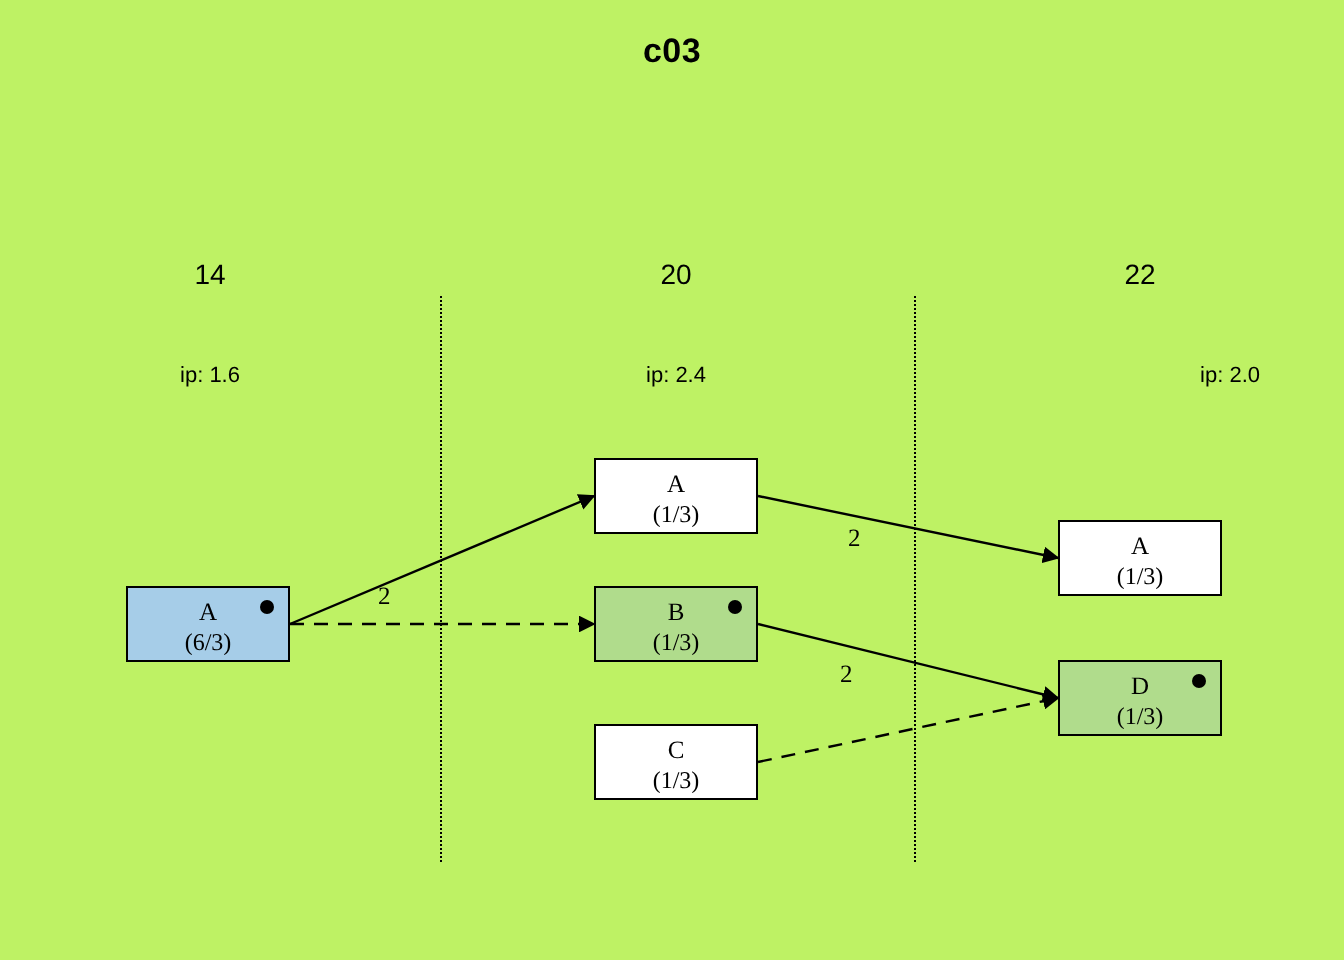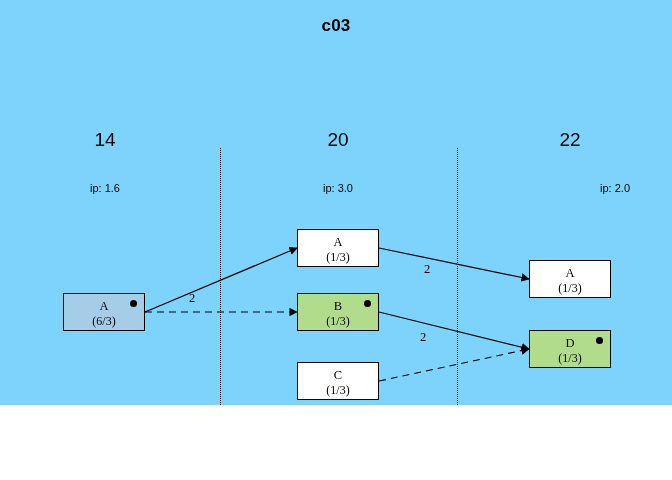--- a/index.html
+++ b/index.html
@@ -3,22 +3,22 @@
 <meta charset="utf-8">
 <style>
   html, body {
     margin: 0;
     padding: 0;
     background: #ffffff;
   }
   #stage {
     position: relative;
     width: 672px;
-    height: 405px;
-    background: #7dd3fc;
+    height: 480px;
+    background: #bef264;
     overflow: hidden;
     font-family: "Liberation Serif", "DejaVu Serif", serif;
   }
 
   
   #title {
     position: absolute;
     left: 0;
     top: 16px;
     width: 672px;
@@ -31,21 +31,21 @@
   }
 
   
   .col-head {
     position: absolute;
     text-align: center;
     font-family: "Liberation Sans", sans-serif;
     color: #000000;
   }
   .col-time {
-    font-size: 19px;
+    font-size: 14px;
     top: 129px;
     width: 120px;
   }
   .col-ip {
     font-size: 11px;
     top: 182px;
     width: 120px;
   }
 
   
@@ -101,21 +101,21 @@
 <body>
 
 <div id="stage">
 
   <div id="title">c03</div>
 
   <div class="col-head col-time" style="left:45px;">14</div>
   <div class="col-head col-ip" style="left:45px;">ip: 1.6</div>
 
   <div class="col-head col-time" style="left:278px;">20</div>
-  <div class="col-head col-ip" style="left:278px;">ip: 3.0</div>
+  <div class="col-head col-ip" style="left:278px;">ip: 2.4</div>
 
   <div class="col-head col-time" style="left:510px;">22</div>
   <div class="col-head col-ip" style="left:510px;text-align:right;">ip: 2.0</div>
 
   <div class="divider" style="left:220px;"></div>
   <div class="divider" style="left:457px;"></div>
 
   <svg id="edges">
     <defs>
       <marker id="arrow" viewBox="0 0 10 10" refX="9" refY="5" markerWidth="7" markerHeight="7" orient="auto-start-reverse">

